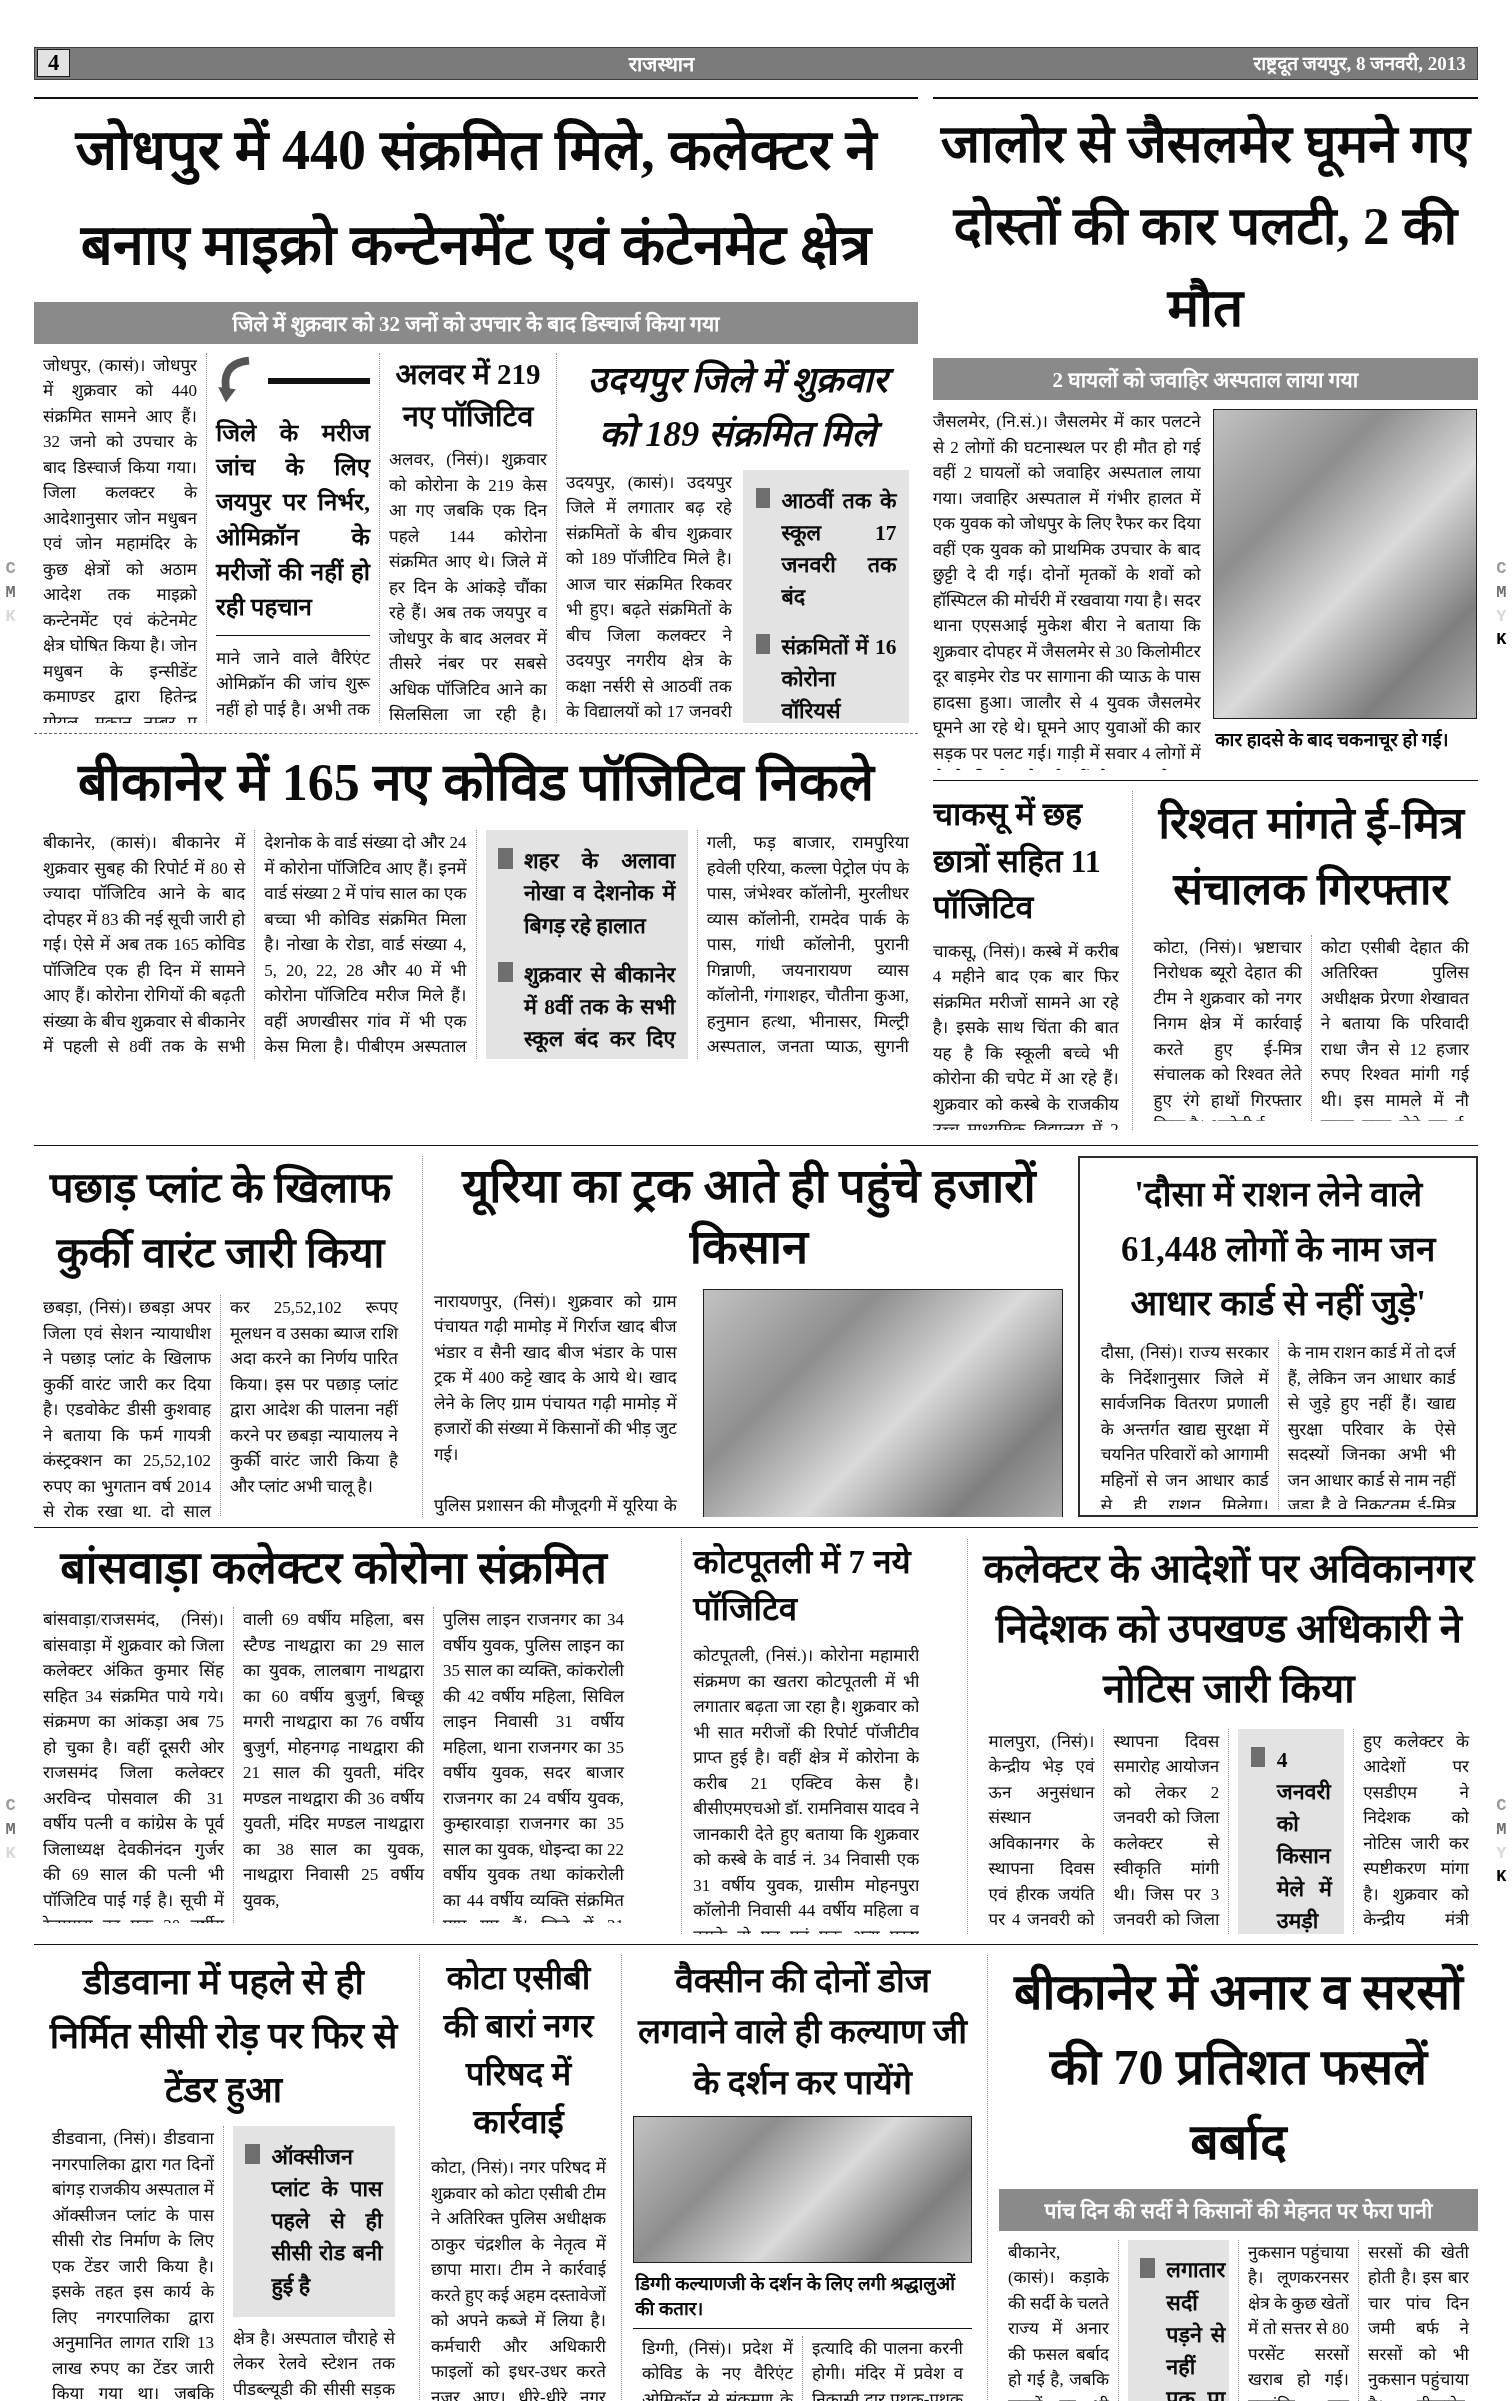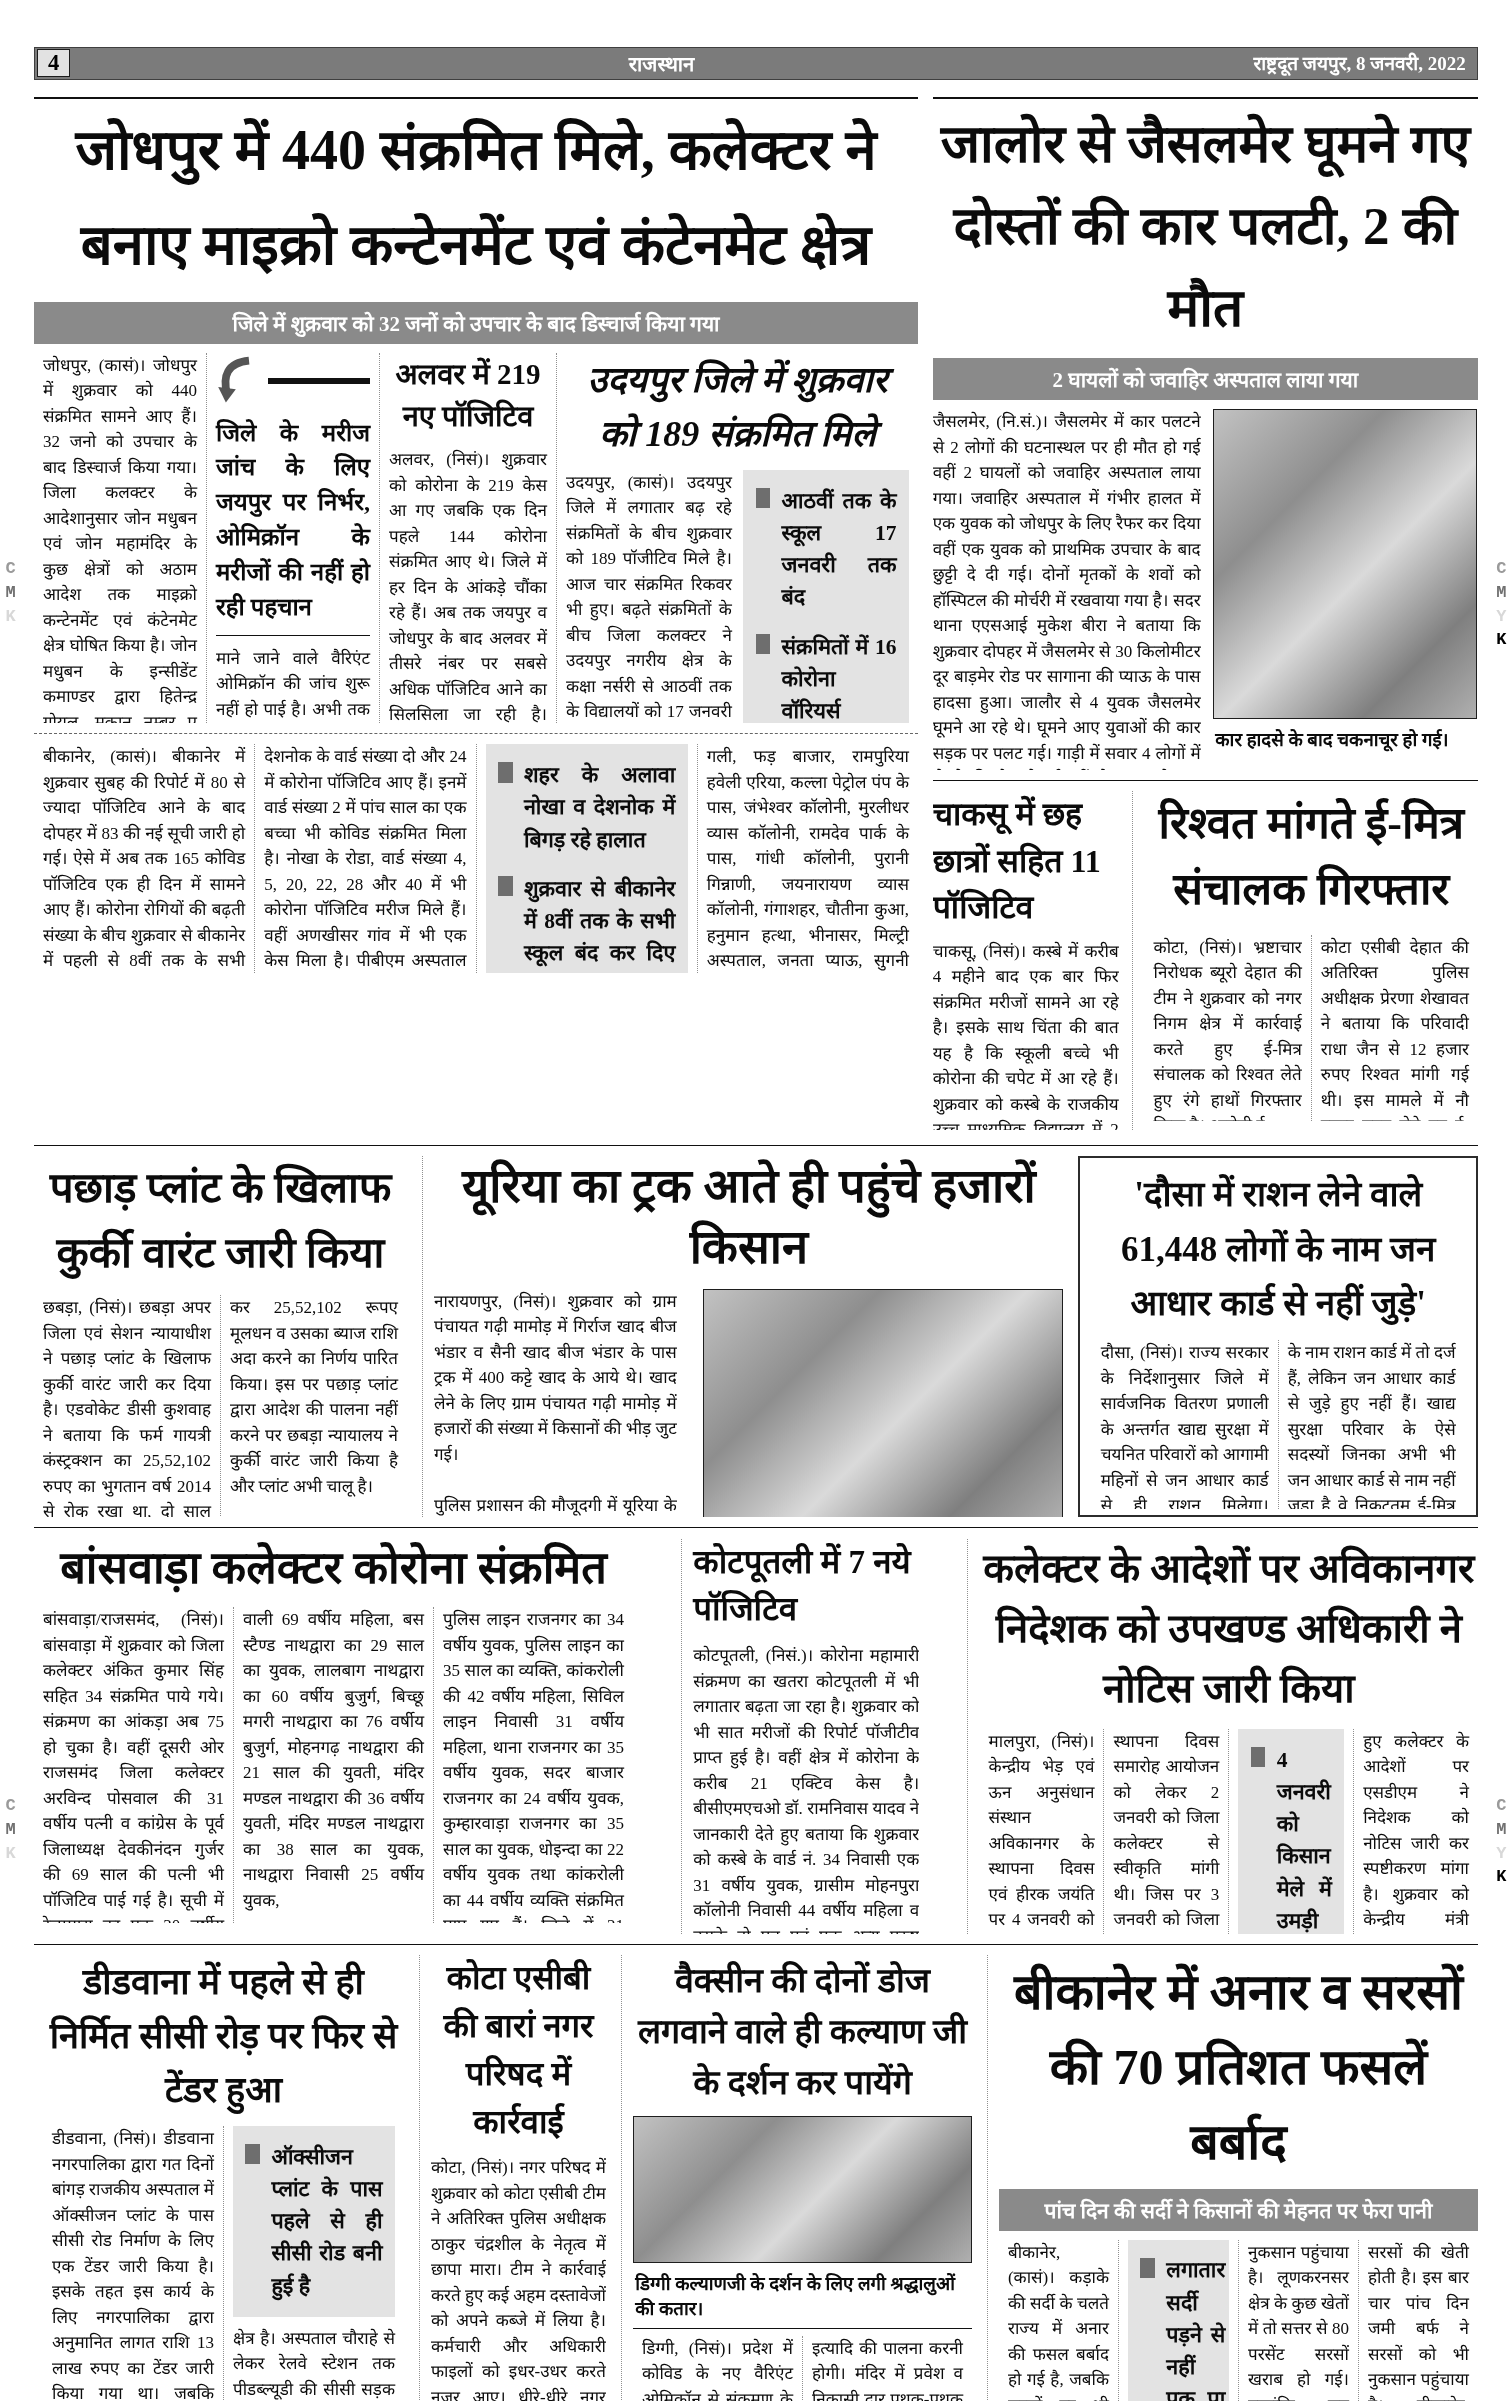--- a/index.html
+++ b/index.html
@@ -64,21 +64,21 @@
     <span>M</span>
     <span>Y</span>
     <span>K</span>
   </div>
 
   <div class="inner">
 
     <div class="masthead">
       <div class="pageno">4</div>
       <div class="mast-c">राजस्थान</div>
-      <div class="mast-r">राष्ट्रदूत जयपुर, 8 जनवरी, 2022</div>
+      <div class="mast-r">राष्ट्रदूत जयपुर, 8 जनवरी, 2013</div>
     </div>
 
     <div class="row" style="margin-top:17px;">
 
       <div style="width:884px;">
         <div style="border-top:2.3px solid #111;padding-top:4.5px;">
           <div class="h1" style="font-size:56px;line-height:1.7;">जोधपुर में 440 संक्रमित मिले, कलेक्टर ने बनाए माइक्रो कन्टेनमेंट एवं कंटेनमेट क्षेत्र</div>
           <div class="bar">जिले में शुक्रवार को 32 जनों को उपचार के बाद डिस्चार्ज किया गया</div>
           <div class="cols" style="height:370px;">
             <div class="bcol" style="flex:0 0 154px;">जोधपुर, (कासं)। जोधपुर में शुक्रवार को 440 संक्रमित सामने आए हैं। 32 जनो को उपचार के बाद डिस्चार्ज किया गया। जिला कलक्टर के आदेशानुसार जोन मधुबन एवं जोन महामंदिर के कुछ क्षेत्रों को अठाम आदेश तक माइक्रो कन्टेनमेंट एवं कंटेनमेट क्षेत्र घोषित किया है। जोन मधुबन के इन्सीडेंट कमाण्डर द्वारा हितेन्द्र गोयल, मकान नम्बर ए 58, कृष्णा नगर, न्यू पाली रोड के पास मधुबन हाऊसिंग बोर्ड, भंवरसिंह मकान नम्बर 4/44 सेन्ट ऐन्स प्रथमिक विद्यालय के पास, मधुबन हाउसिंग बोर्ड तथा सुनिल अरोड़ा मकान नम्बर ए 42, सरस्वती नगर, मधुबन हाउसिंग बोर्ड क्षेत्र को माइक्रो कन्टेनमेंट जोन घोषित किया है। महामंदिर जोन के इन्सीटेंड कमाण्डर राजेन्द्र सिंह ने ओल्ड एस एस बी कॉम्प्लेक्स भदवासिया क्षेत्र को कंटेनमेंट क्षेत्र घोषित किया है। जोधपुर में अभी तक खतरनाक</div>
@@ -116,20 +116,21 @@
 
                 </div>
               </div>
             </div>
           </div>
         </div>
 
         <div class="hrd"></div>
 
         <div>
+          <div class="h1" style="font-size:52px;line-height:1.5;">बीकानेर में 165 नए कोविड पॉजिटिव निकले</div>
           <div class="cols" style="height:229px;margin-top:8px;">
             <div class="bcol">बीकानेर, (कासं)। बीकानेर में शुक्रवार सुबह की रिपोर्ट में 80 से ज्यादा पॉजिटिव आने के बाद दोपहर में 83 की नई सूची जारी हो गई। ऐसे में अब तक 165 कोविड पॉजिटिव एक ही दिन में सामने आए हैं। कोरोना रोगियों की बढ़ती संख्या के बीच शुक्रवार से बीकानेर में पहली से 8वीं तक के सभी स्कूल बंद कर दिए गए हैं।</div>
             <div class="bcol">देशनोक के वार्ड संख्या दो और 24 में कोरोना पॉजिटिव आए हैं। इनमें वार्ड संख्या 2 में पांच साल का एक बच्चा भी कोविड संक्रमित मिला है। नोखा के रोडा, वार्ड संख्या 4, 5, 20, 22, 28 और 40 में भी कोरोना पॉजिटिव मरीज मिले हैं। वहीं अणखीसर गांव में भी एक केस मिला है। पीबीएम अस्पताल में जबकि नया शहर थाने के पीछे वाला युवक भी संक्रमित मिला है। इसके अलावा कोचीवाल भवन, सेठिया</div>
             <div class="bcol">
               <div class="gbox" style="height:100%;box-sizing:border-box;">
                 <div class="gitm">
                   <span class="sq"></span>
                   <span>शहर के अलावा नोखा व देशनोक में बिगड़ रहे हालात</span>
                 </div>
                 <div class="gitm">

